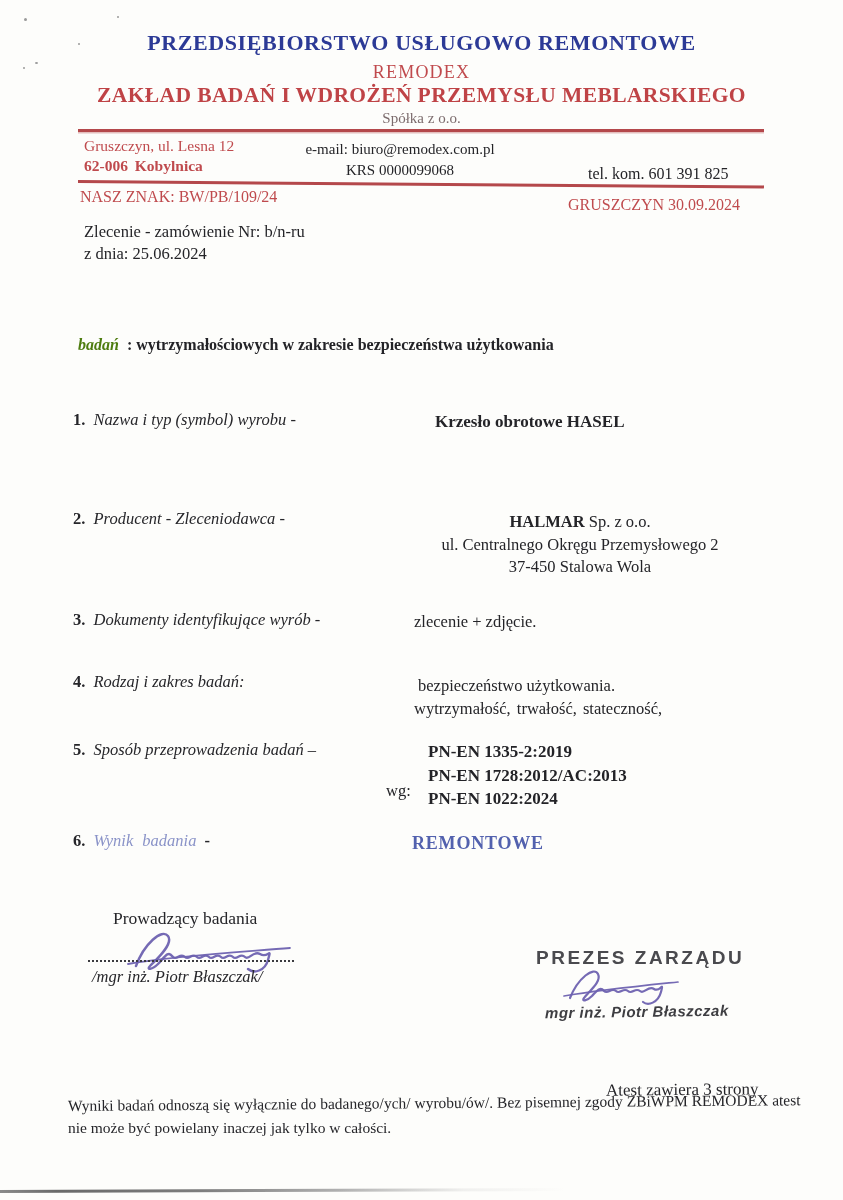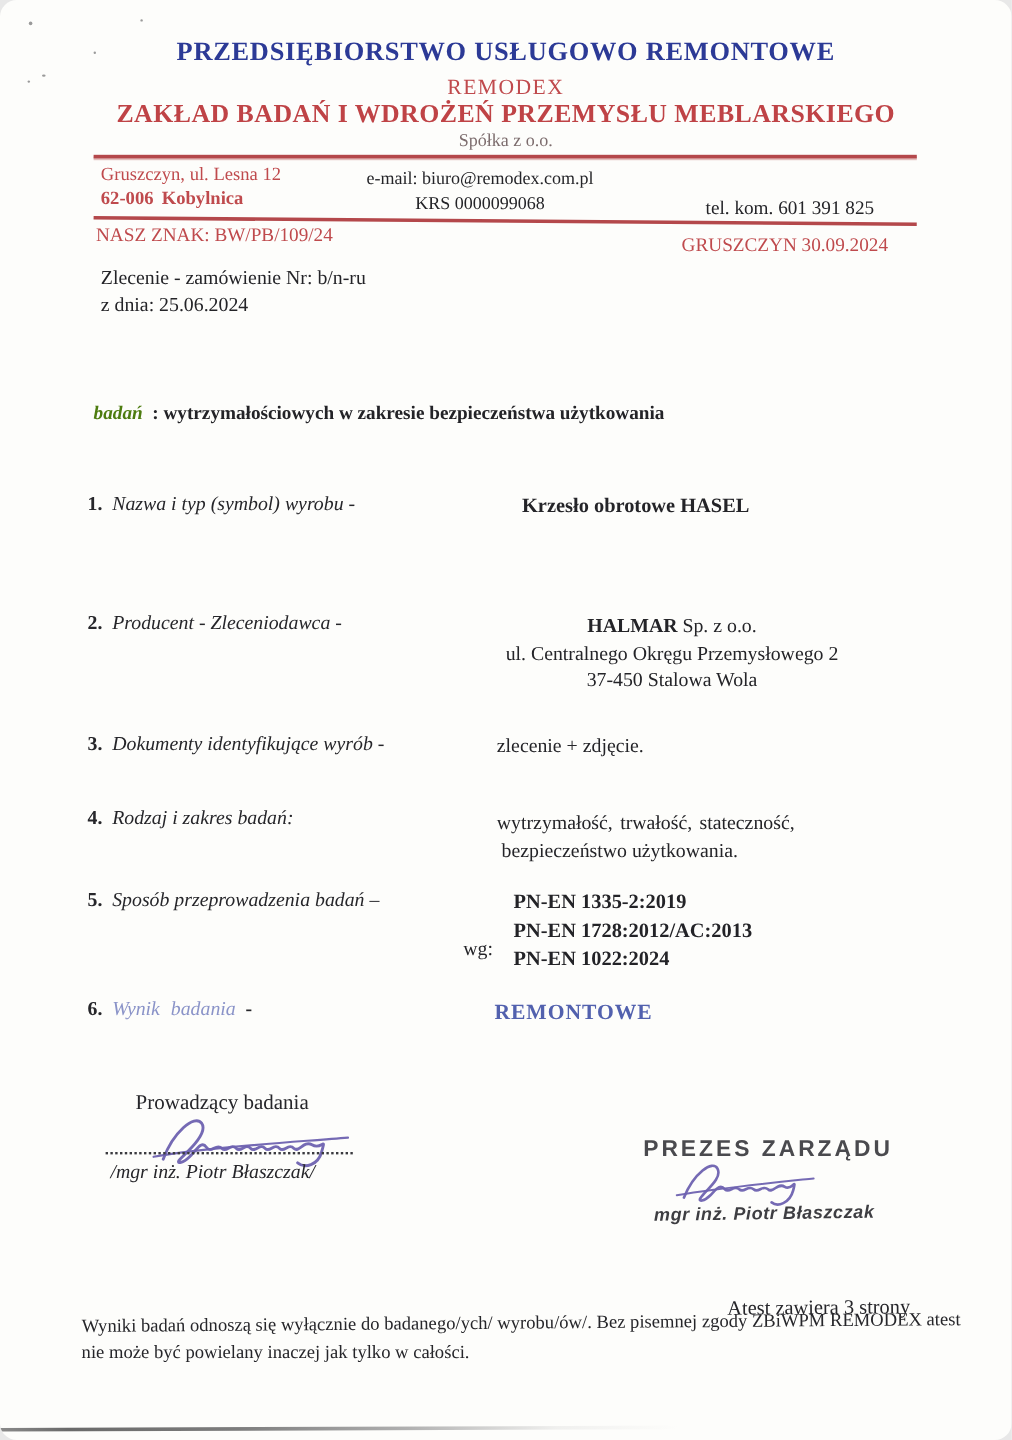--- a/index.html
+++ b/index.html
@@ -1,21 +1,20 @@
 <!DOCTYPE html>
 <html><head>
 <meta charset="utf-8">
 <style>
   html,body{margin:0;padding:0;background:#e8e8e8;}
   .page{
     position:relative;width:843px;height:1200px;margin:0 auto;
     background:#fdfdfb;overflow:hidden;
     font-family:"Liberation Serif","DejaVu Serif",serif;
     color:#26262a;
-    border-radius:14px;
   }
   .abs{position:absolute;}
   .center{left:0;width:843px;text-align:center;}
 
   
   .h1{top:30px;font-size:22px;font-weight:bold;color:#2c3a96;letter-spacing:.6px;}
   .h2{top:62px;font-size:18px;color:#c04a4d;letter-spacing:1.2px;}
   .h3{top:83px;font-size:21.5px;font-weight:bold;color:#bf4346;letter-spacing:.4px;}
   .h4{top:110px;font-size:15px;color:#7c6c6d;}
 
@@ -44,21 +43,21 @@
   .sub-rest{margin-left:4px;color:#232327;}
 
   
   .itemlabel{left:73px;font-size:16.5px;}
   .itemlabel .no{font-weight:bold;font-style:normal;}
   .itemlabel .lab{font-style:italic;margin-left:4px;}
   .lab-blue{color:#8a93c8;}
   .dash{font-weight:bold;margin-left:4px;}
   .val{font-size:16.5px;color:#242428;}
   .valbold{font-weight:bold;font-size:17px;}
-  .prodblock{left:404px;width:312px;text-align:center;line-height:22.5px;font-size:16.5px;}
+  .prodblock{left:424px;width:312px;text-align:center;line-height:22.5px;font-size:16.5px;}
   .norms{left:428px;font-weight:bold;font-size:17px;line-height:23.5px;color:#232327;}
   .wg{left:386px;font-size:16.5px;margin-top:39px;}
   .result{left:412px;font-weight:bold;font-size:18px;color:#5261ae;letter-spacing:.8px;}
 
   
   .sigrole-left{top:908px;left:113px;font-size:17.5px;}
   .dotline{top:960px;left:88px;width:206px;border-bottom:2.5px dotted #3a3a3f;}
   .signame-left{top:967px;left:92px;font-size:16.5px;font-style:italic;}
   .sigrole-right{top:947px;left:536px;font-family:"Liberation Sans","DejaVu Sans",sans-serif;
     font-size:19px;color:#4a4a4e;letter-spacing:2.5px;font-weight:600;}
@@ -133,22 +132,22 @@
     <span class="no">3.</span>
     <span class="lab">Dokumenty identyfikujące wyrób -</span>
   </div>
   <div class="abs val" style="top:612px;left:414px">zlecenie + zdjęcie.</div>
 
   <div class="abs itemlabel" style="top:672px">
     <span class="no">4.</span>
     <span class="lab">Rodzaj i zakres badań:</span>
   </div>
   <div class="abs val" style="top:674px;left:414px;line-height:23px">
+    <div style="padding-left:4px">bezpieczeństwo użytkowania.</div>
     <div style="word-spacing:2px">wytrzymałość, trwałość, stateczność,</div>
-    <div style="padding-left:4px">bezpieczeństwo użytkowania.</div>
   </div>
 
   <div class="abs itemlabel" style="top:740px">
     <span class="no">5.</span>
     <span class="lab">Sposób przeprowadzenia badań –</span>
   </div>
   <div class="abs val wg" style="top:742px">wg:</div>
   <div class="abs norms" style="top:740px">
     <div>PN-EN 1335-2:2019</div>
     <div>PN-EN 1728:2012/AC:2013</div>

